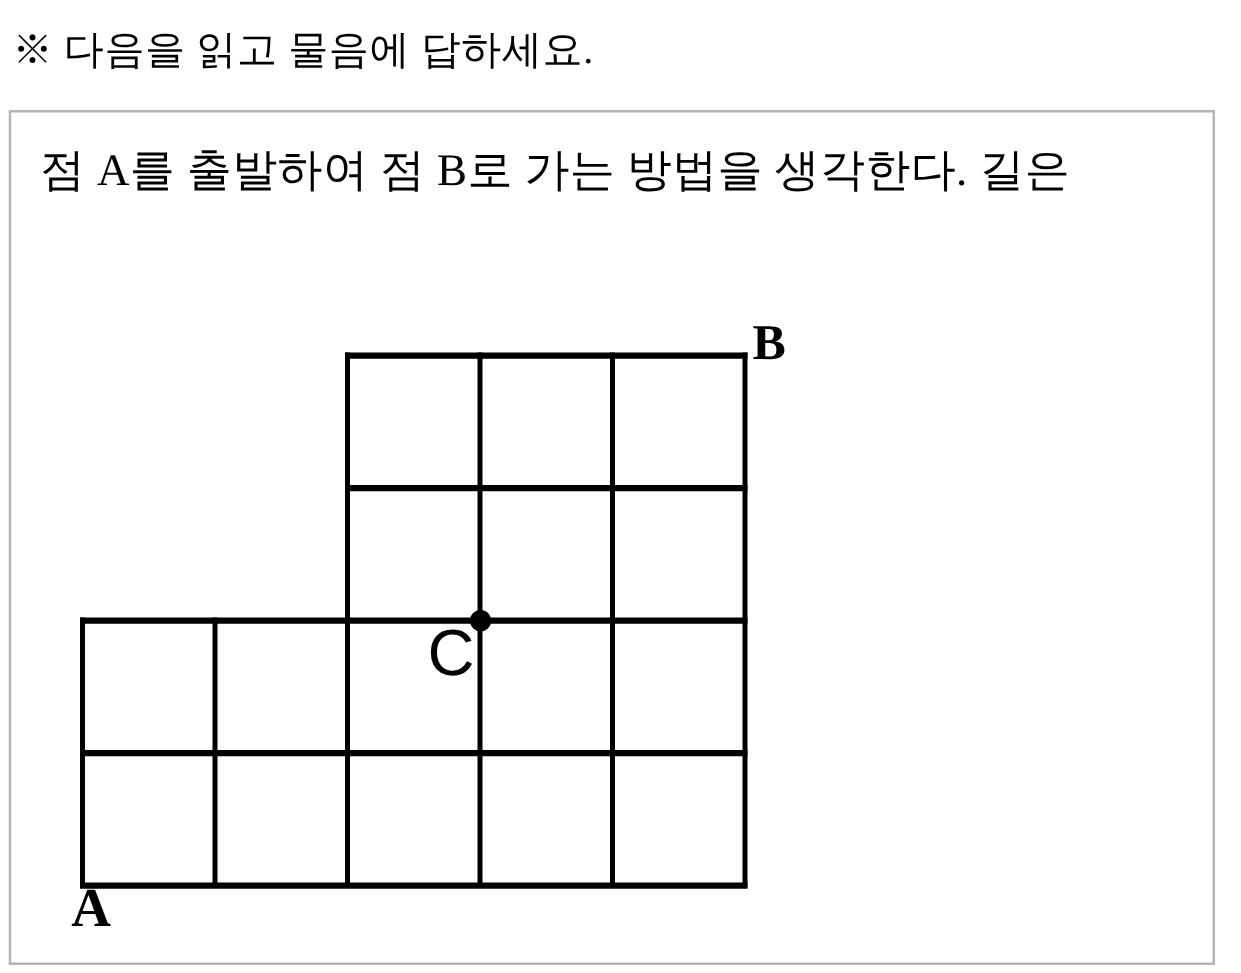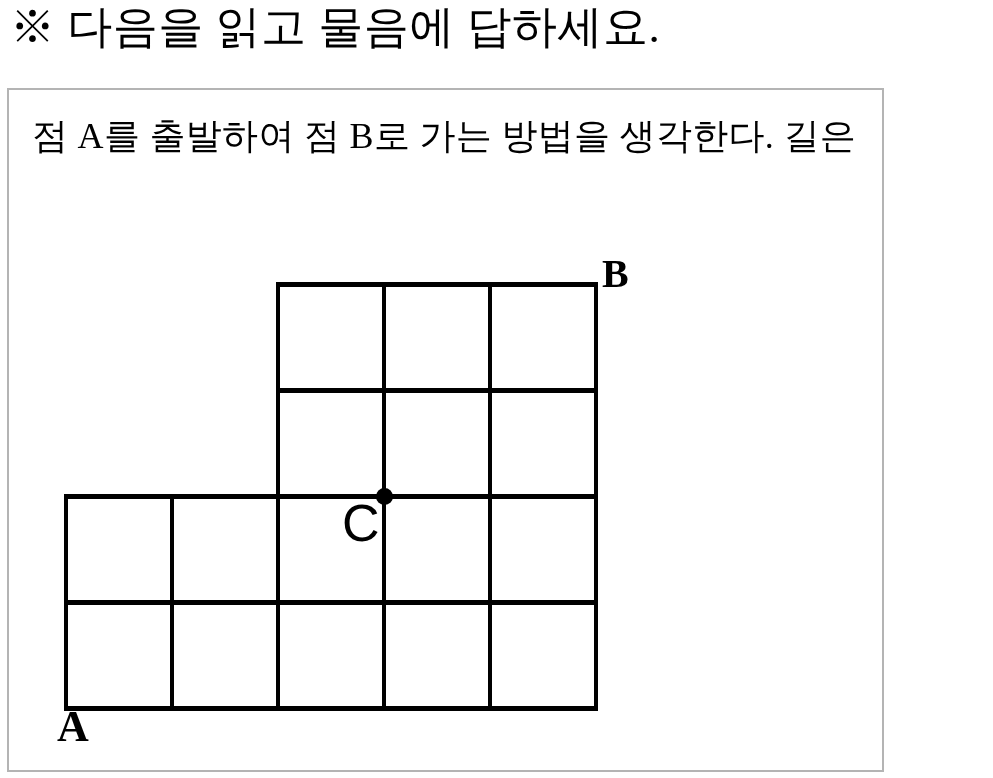--- a/index.html
+++ b/index.html
@@ -4,28 +4,28 @@
 <style>
   html, body { margin: 0; padding: 0; }
   body {
     width: 993px; height: 778px;
     position: relative; overflow: hidden;
     background: #ffffff;
     color: #000000;
     font-family: "Liberation Serif", serif;
   }
   .instruction {
-    position: absolute; left: 10px; top: 1px;
-    font-size: 45px; line-height: 52px;
+    position: absolute; left: 10px; top: 13px;
+    font-size: 32px; line-height: 52px;
     white-space: nowrap;
     letter-spacing: 0.5px;
   }
   .problem-box {
     position: absolute; left: 7px; top: 88px;
-    width: 877px; height: 684px;
+    width: 965px; height: 684px;
     border: 2px solid #b4b4b4;
     box-sizing: border-box;
     background: #ffffff;
   }
   .problem-text {
     position: absolute; left: 23px; top: 10px;
     font-size: 36px; line-height: 72px;
     white-space: nowrap;
     letter-spacing: 0.3px;
   }

